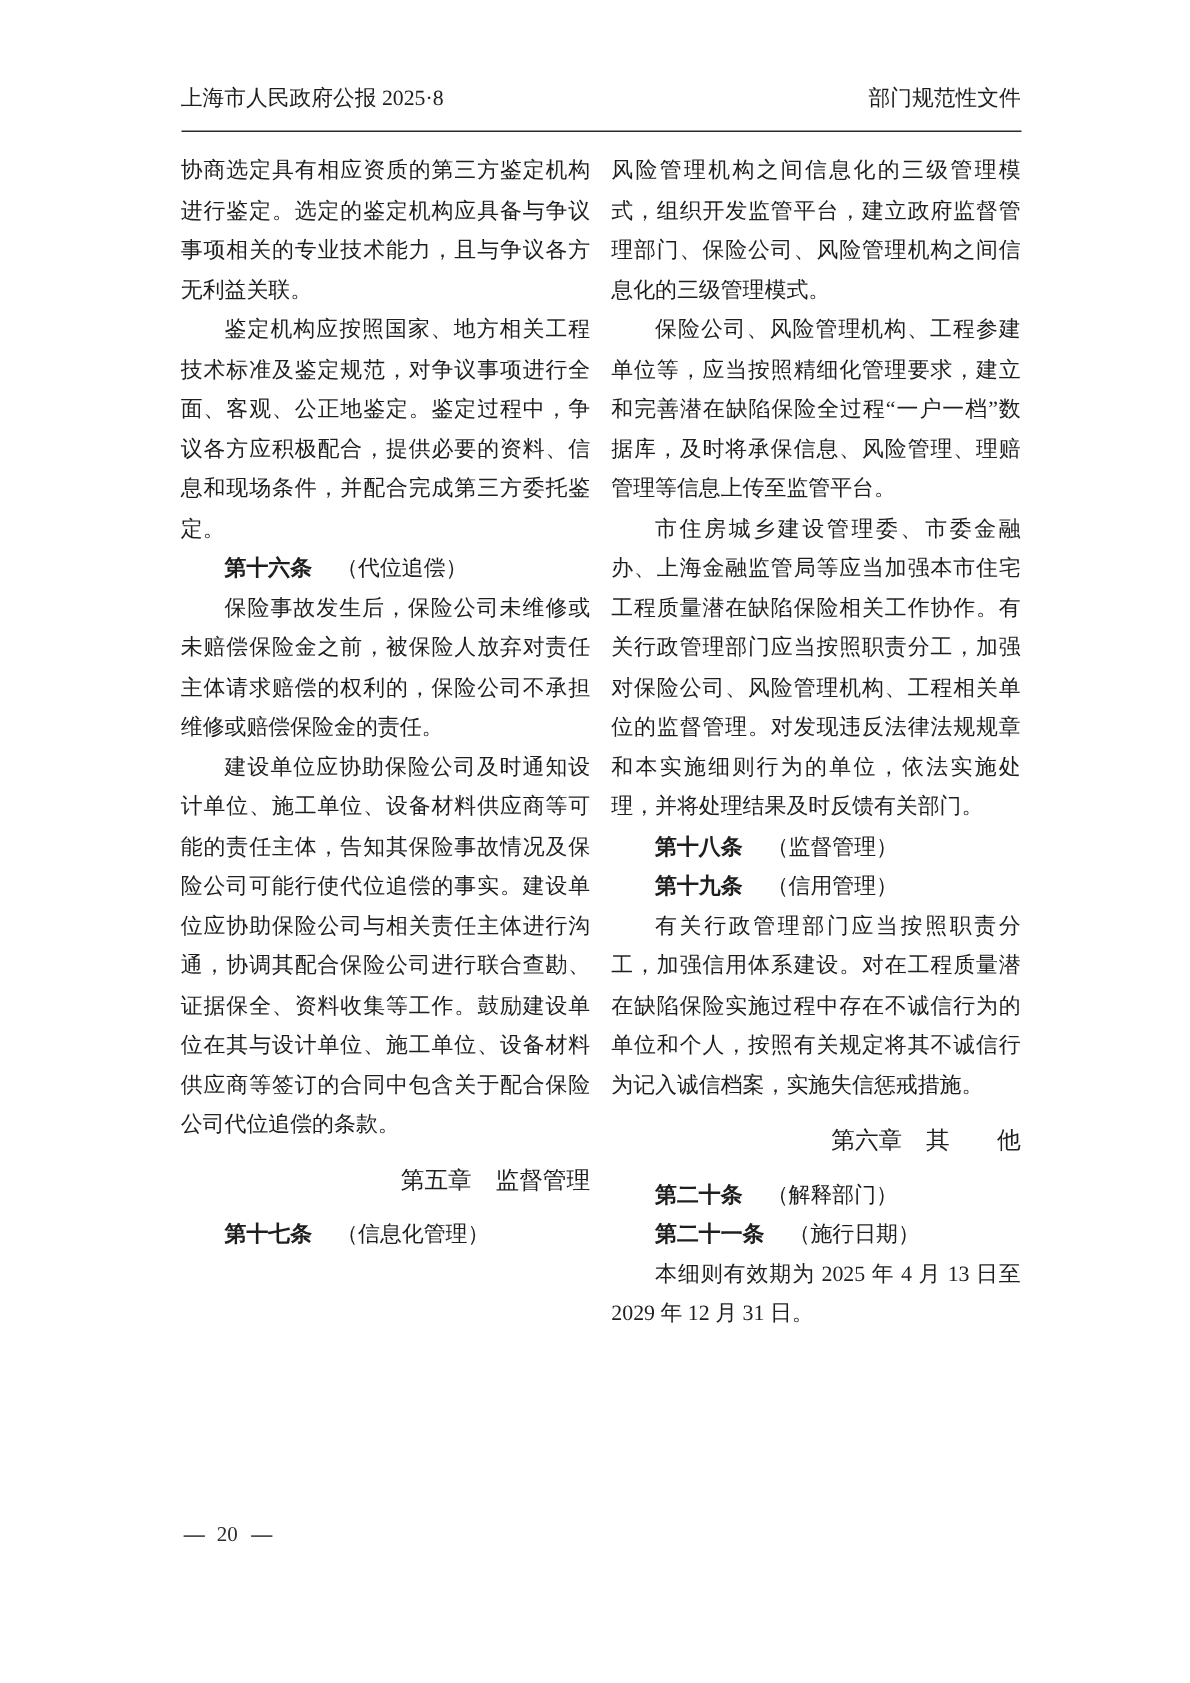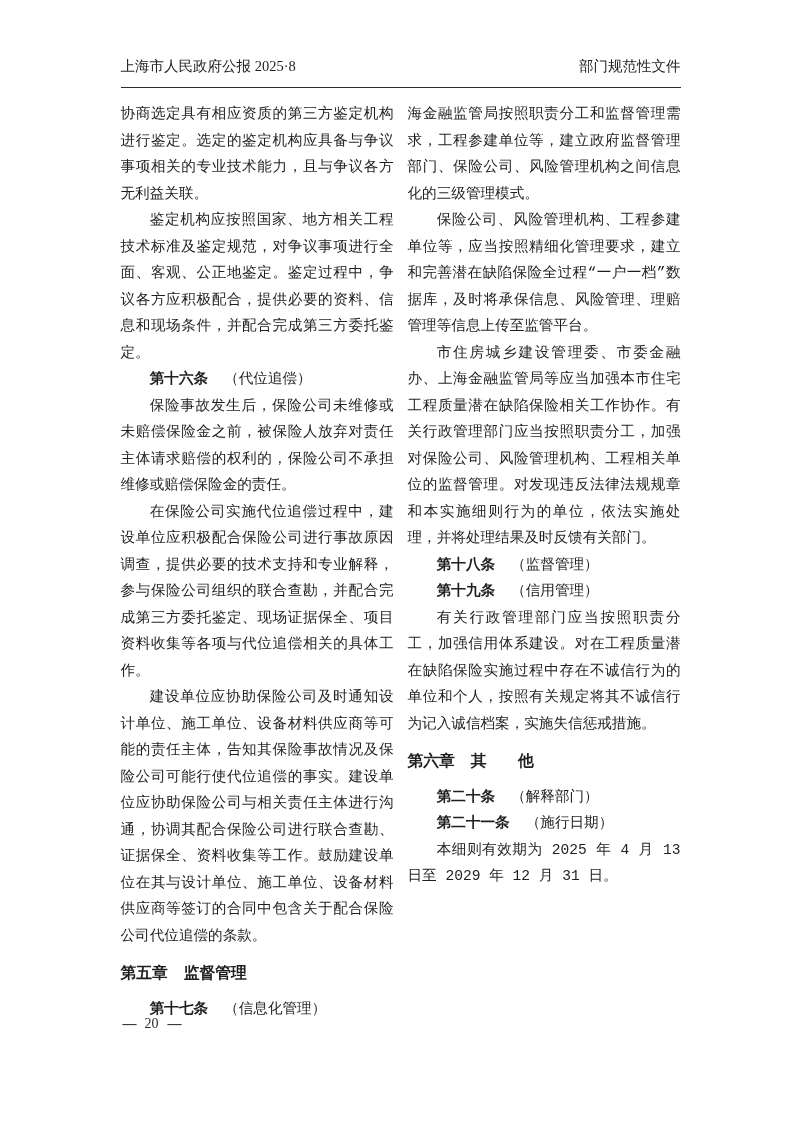--- a/index.html
+++ b/index.html
@@ -38,34 +38,33 @@
     min-width: 0;
   }
   .para {
     margin: 0;
     font-size: 14.6px;
     line-height: 26.5px;
     text-align: justify;
     text-justify: inter-character;
     text-indent: 2em;
     word-break: break-all;
-    font-family: Liberation Mono, monospace;
   }
   .para.cont {
     text-indent: 0;
   }
   .article .artnum {
     font-weight: bold;
     margin-right: 1.1em;
   }
   .chapter {
     margin: 11px 0 9px 0;
     font-size: 15.8px;
-    font-weight: bold;
-    text-align: left;
+    font-weight: normal;
+    text-align: right;
     line-height: 26.5px;
     text-indent: 0;
   }
   .page-footer {
     position: absolute;
     left: 90px;
     top: 1014px;
     font-size: 14px;
     line-height: 20px;
     display: flex;
@@ -90,30 +89,29 @@
 
   <div class="columns">
 
     <div class="col">
       <p class="para cont">协商选定具有相应资质的第三方鉴定机构进行鉴定。选定的鉴定机构应具备与争议事项相关的专业技术能力，且与争议各方无利益关联。</p>
       <p class="para">鉴定机构应按照国家、地方相关工程技术标准及鉴定规范，对争议事项进行全面、客观、公正地鉴定。鉴定过程中，争议各方应积极配合，提供必要的资料、信息和现场条件，并配合完成第三方委托鉴定。</p>
       <p class="para article">
         <span class="artnum">第十六条</span><span>（代位追偿）</span>
       </p>
       <p class="para">保险事故发生后，保险公司未维修或未赔偿保险金之前，被保险人放弃对责任主体请求赔偿的权利的，保险公司不承担维修或赔偿保险金的责任。</p>
-      <p class="para">在保险公司实施代位追偿过程中，建设单位应积极配合保险公司进行事故原因调查，提供必要的技术支持和专业解释，参与保险公司组织的联合查勘，并配合完成第三方委托鉴定、现场证据保全、项目资料收集等各项与代位追偿相关的具体工作。</p>
       <p class="para">建设单位应协助保险公司及时通知设计单位、施工单位、设备材料供应商等可能的责任主体，告知其保险事故情况及保险公司可能行使代位追偿的事实。建设单位应协助保险公司与相关责任主体进行沟通，协调其配合保险公司进行联合查勘、证据保全、资料收集等工作。鼓励建设单位在其与设计单位、施工单位、设备材料供应商等签订的合同中包含关于配合保险公司代位追偿的条款。</p>
       <h3 class="chapter">第五章　监督管理</h3>
       <p class="para article">
         <span class="artnum">第十七条</span><span>（信息化管理）</span>
       </p>
     </div>
 
     <div class="col">
-      <p class="para cont">海金融监管局按照职责分工和监督管理需求，工程参建单位等，建立政府监督管理部门、保险公司、风险管理机构之间信息化的三级管理模式。</p>
+      <p class="para cont">风险管理机构之间信息化的三级管理模式，组织开发监管平台，建立政府监督管理部门、保险公司、风险管理机构之间信息化的三级管理模式。</p>
       <p class="para">保险公司、风险管理机构、工程参建单位等，应当按照精细化管理要求，建立和完善潜在缺陷保险全过程“一户一档”数据库，及时将承保信息、风险管理、理赔管理等信息上传至监管平台。</p>
       <p class="para">市住房城乡建设管理委、市委金融办、上海金融监管局等应当加强本市住宅工程质量潜在缺陷保险相关工作协作。有关行政管理部门应当按照职责分工，加强对保险公司、风险管理机构、工程相关单位的监督管理。对发现违反法律法规规章和本实施细则行为的单位，依法实施处理，并将处理结果及时反馈有关部门。</p>
       <p class="para article">
         <span class="artnum">第十八条</span><span>（监督管理）</span>
       </p>
       <p class="para article">
         <span class="artnum">第十九条</span><span>（信用管理）</span>
       </p>
       <p class="para">有关行政管理部门应当按照职责分工，加强信用体系建设。对在工程质量潜在缺陷保险实施过程中存在不诚信行为的单位和个人，按照有关规定将其不诚信行为记入诚信档案，实施失信惩戒措施。</p>
       <h3 class="chapter">第六章　其　　他</h3>

